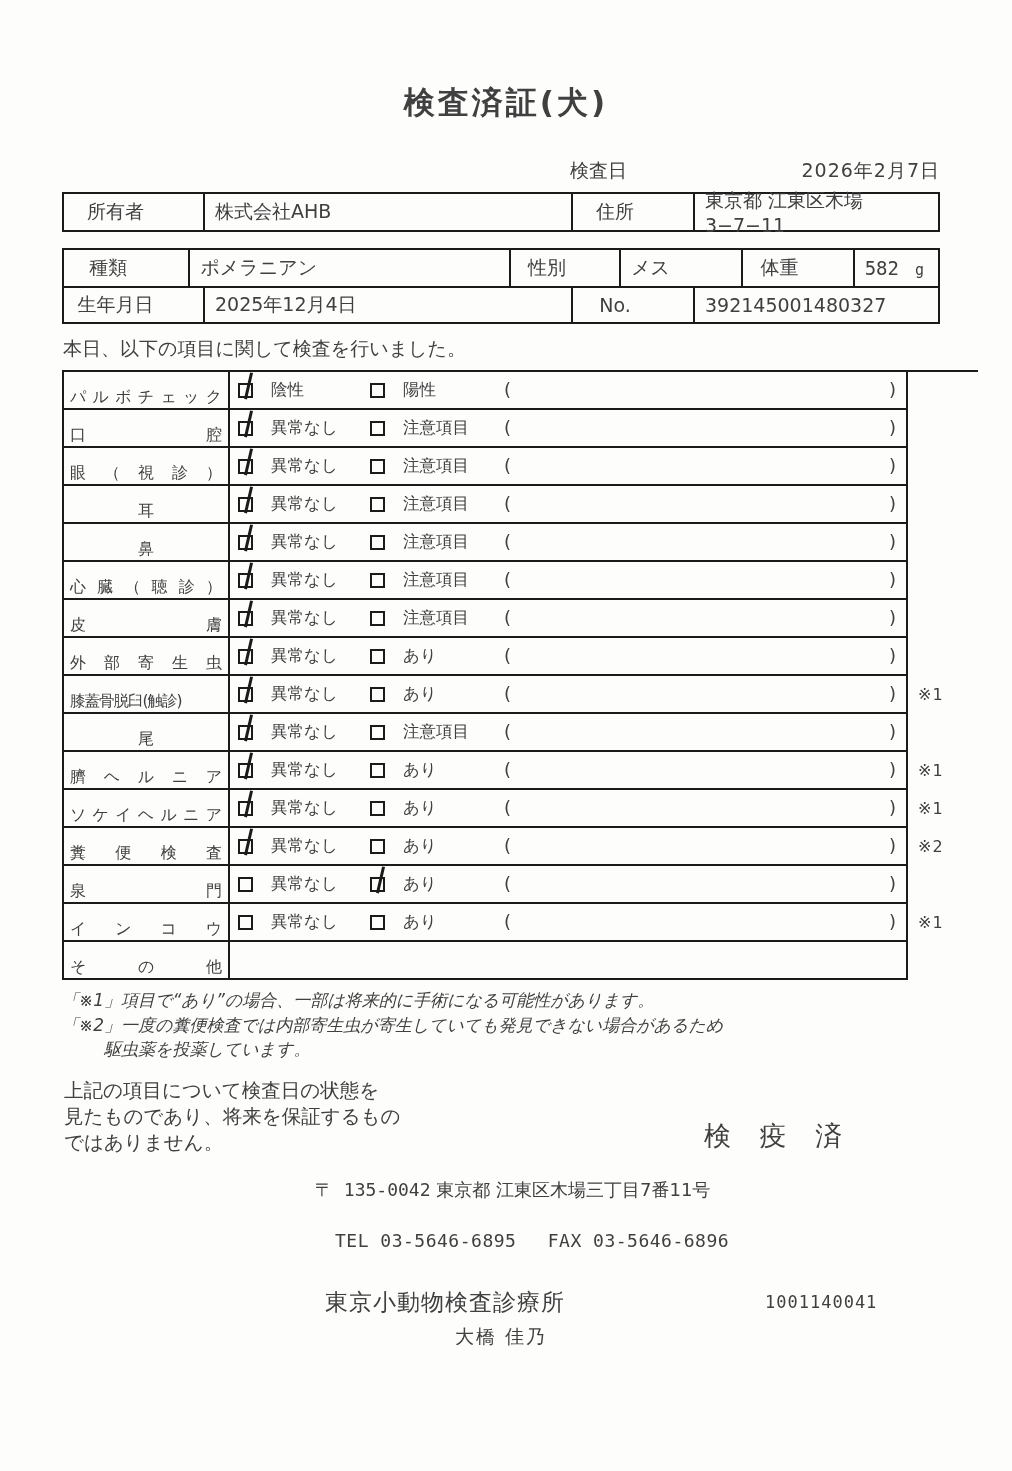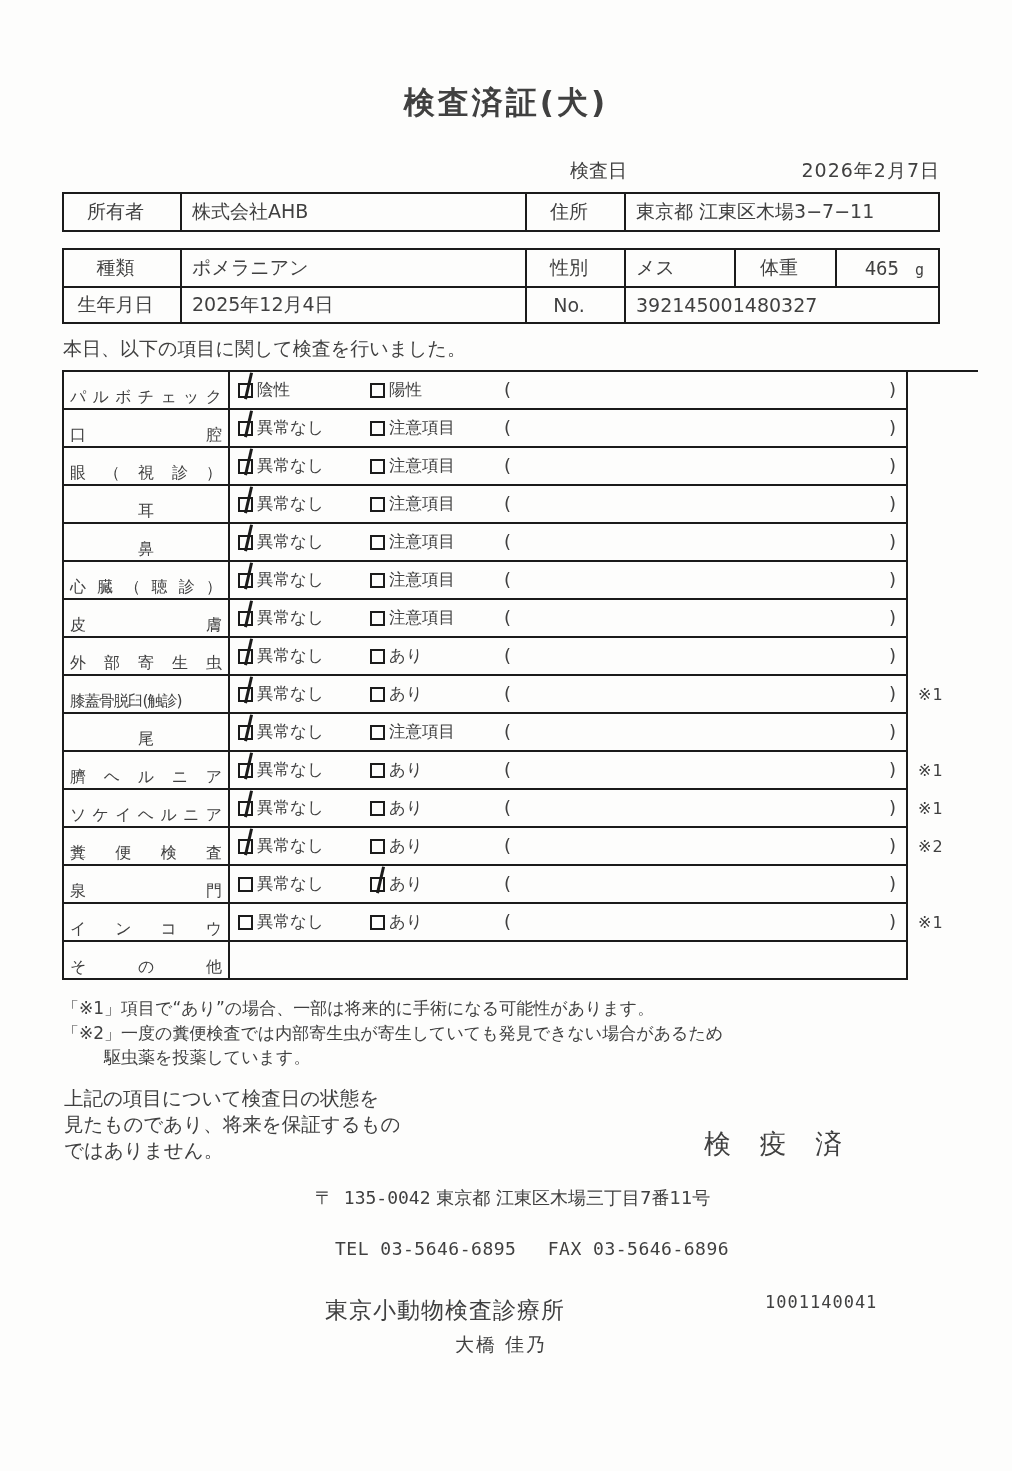--- a/index.html
+++ b/index.html
@@ -28,24 +28,24 @@
   .date-row {
     display:flex; align-items:center;
     margin:34px 72px 8px 62px;
     font-size:19px;
   }
   .date-row .lbl { margin-left:508px; }
   .date-row .val { margin-left:auto; letter-spacing:1px; }
 
   
   .hdr-table { margin-left:62px; width:878px; border:2px solid #1b1b1b; }
-  .hdr-row { display:flex; height:36px; font-size:19px; align-items:stretch;gap:13px; }
+  .hdr-row { display:flex; height:36px; font-size:19px; align-items:stretch; }
   .hdr-row + .hdr-row { border-top:2px solid #1b1b1b; }
   .hcell { display:flex; align-items:center; padding:0 10px; }
-  .hcell.sep { border-left:2px solid #1b1b1b; }
+  .hcell.sep { border-left:2px solid #1b1b1b;margin-left:36px; }
   .hcell.head { justify-content:center; padding:0 4px; }
   .w-label { width:103px; }
   .w-value { width:332px; }
   .w-small { width:86px; }
   .w-sex   { width:97px; }
   .w-wt    { width:88px; }
   .w-rest  { flex:1; }
   .owner-table { margin-top:4px; }
   .pet-table   { margin-top:16px; }
   .weight-cell { justify-content:flex-end; gap:16px; padding-right:14px; }
@@ -81,21 +81,21 @@
   }
   .cell.label.justify { text-align:justify; text-align-last:justify; }
   .cell.label.center  { text-align:center;  text-align-last:center; }
   .cell.label.normal  { text-align:left; letter-spacing:-1px; font-size:15.5px; }
   .cell.rest {
     flex:0 0 678px;
     border-right:2px solid #1b1b1b;
     position:relative;
     font-size:16.5px;
   }
-  .opt { position:absolute; top:0; height:100%; display:flex; align-items:center; gap:4px; }
+  .opt { position:absolute; top:0; height:100%; display:flex; align-items:center; gap:18px; }
   .opt.opt1 { left:8px; }
   .opt.opt2 { left:140px; }
   .box {
     position:relative;
     width:15px; height:15px;
     border:2px solid #1b1b1b;
     flex:0 0 auto;
   }
   .tick { display:none; }
   .box.checked .tick {
@@ -112,21 +112,21 @@
   .paren.close { right:10px; }
   .note {
     width:66px;
     padding-left:10px;
     font-size:16px;
     line-height:38px;
     letter-spacing:1px;
   }
 
   
-  .footnotes { margin:16px 0 0 62px; font-size:17px; line-height:1.45; }
+  .footnotes { margin:8px 0 0 62px; font-size:17px; line-height:1.45;font-style:italic; }
   .footnotes .indent { padding-left:42px; }
 
   
   .closing { position:relative; margin:16px 0 0 64px; }
   .disclaimer { font-size:19.5px; font-weight:500; line-height:1.33; }
   .stamp {
     position:absolute;
     left:640px; top:40px;
     font-size:27px;
     letter-spacing:10px;
@@ -165,21 +165,21 @@
   </div>
 
   <div class="hdr-table pet-table">
     <div class="hdr-row">
       <div class="hcell head w-label">種類</div>
       <div class="hcell sep w-value">ポメラニアン</div>
       <div class="hcell sep head w-small">性別</div>
       <div class="hcell sep w-sex">メス</div>
       <div class="hcell sep head w-wt">体重</div>
       <div class="hcell sep w-rest weight-cell">
-        <span class="mono">465</span>
+        <span class="mono">582</span>
         <span class="unit mono">g</span>
       </div>
     </div>
     <div class="hdr-row">
       <div class="hcell head w-label">生年月日</div>
       <div class="hcell sep w-value">2025年12月4日</div>
       <div class="hcell sep head w-small">No.</div>
       <div class="hcell sep w-rest">392145001480327</div>
     </div>
   </div>

